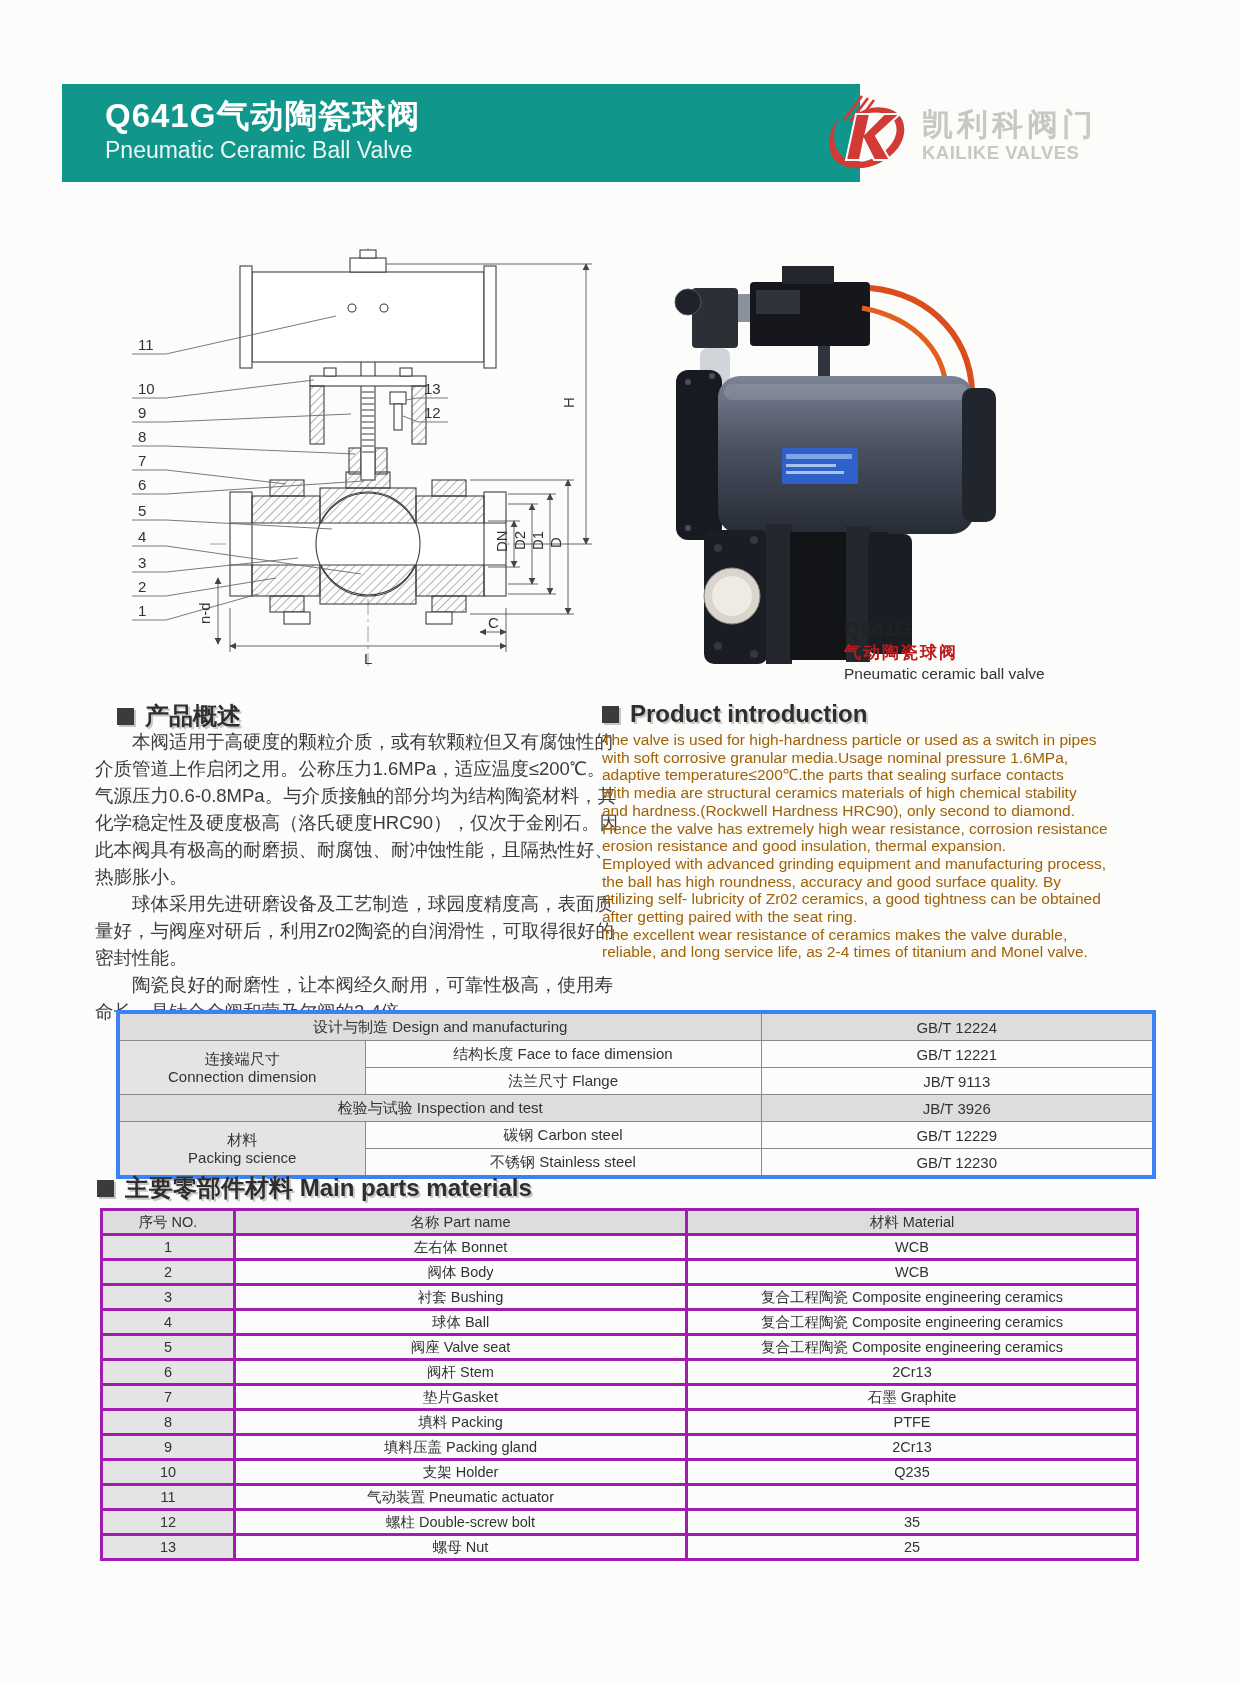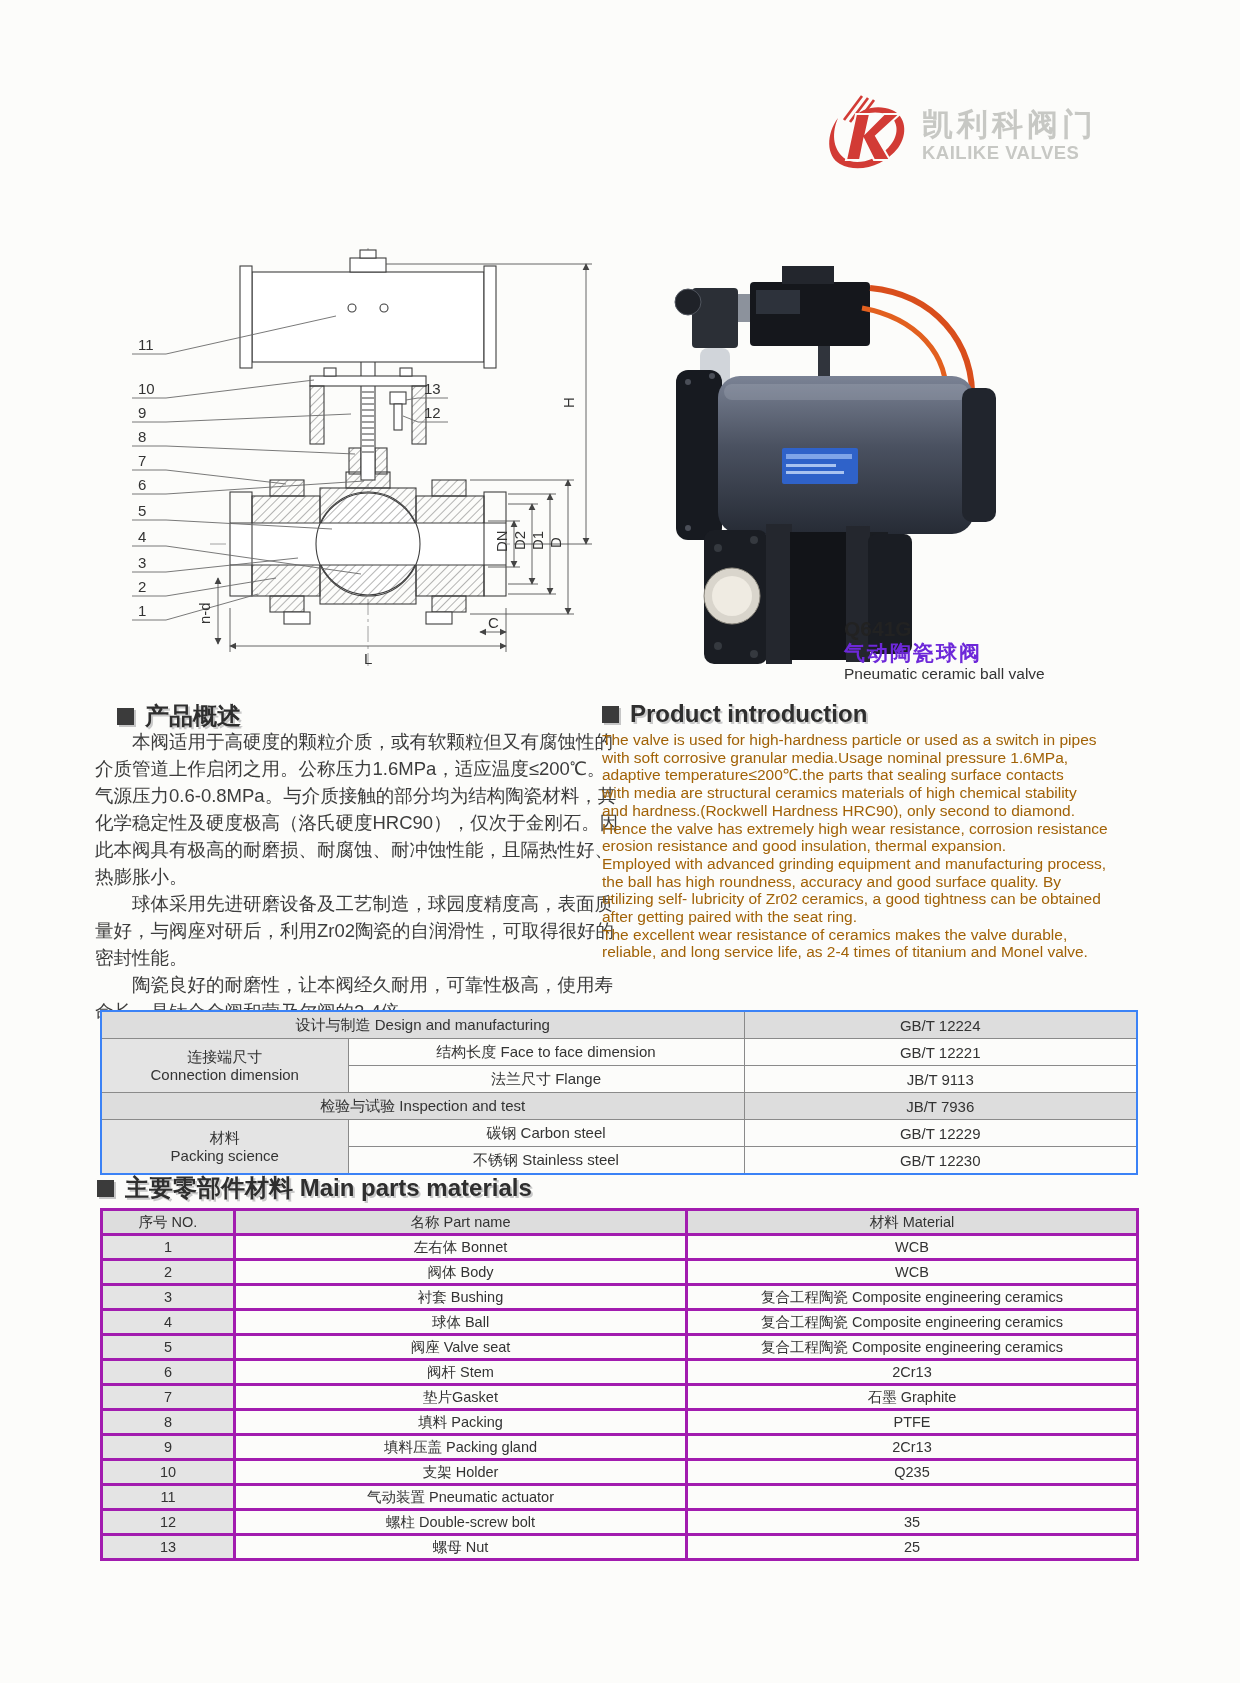--- a/index.html
+++ b/index.html
@@ -20,41 +20,45 @@
   .sec-square{width:17px;height:17px;background:#3B3B3B;box-shadow:2px 2px 0 #C6C6C6;flex:0 0 auto;}
   .sec-title{font-size:24px;font-weight:bold;color:#2E2E2E;text-shadow:2px 2px 0 #C9C9C9;white-space:nowrap;}
   
   .overview-text{position:absolute;left:95px;top:728px;width:524px;font-size:18.5px;line-height:27px;color:#3C3C3C;}
   .overview-text p{margin:0;text-indent:2em;}
   .intro-text{position:absolute;left:602px;top:731px;width:528px;font-size:15.5px;line-height:17.7px;
               color:#a16207;white-space:pre-line;}
   
   .caption{position:absolute;left:844px;top:616px;z-index:5;}
   .cap-model{font-size:21px;font-weight:bold;color:#222;line-height:26px;}
-  .cap-zh{font-size:21px;font-weight:bold;color:#6d28d9;letter-spacing:2px;line-height:22px;}
+  .cap-zh{font-size:17px;font-weight:bold;color:#b91c1c;letter-spacing:2px;line-height:22px;}
   .cap-en{font-size:15.5px;color:#333;line-height:20px;}
   
   table{border-collapse:collapse;table-layout:fixed;}
   .spec-table{position:absolute;left:100px;top:1010px;width:1036px;font-size:15px;}
   .spec-table td{border:1px solid #8A8A8A;text-align:center;height:26px;padding:0 4px;color:#333;}
   .spec-table .hrow{background:#DDDDDD;}
   .spec-table .lcol{background:#E4E4E4;line-height:18px;}
-  .spec-table{border:2px solid #3b82f6;}
+  .spec-table{border:4px solid #3b82f6;margin-left:16px;}
   .parts-table{position:absolute;left:100px;top:1208px;width:1036px;font-size:14.5px;border:2px solid #6E6E6E;}
   .parts-table td,.parts-table th{border:3px solid #a21caf;text-align:center;height:22px;padding:0 4px;
         font-weight:normal;color:#333;}
   .parts-table th{background:#DDDDDD;}
   .parts-table td.no-cell{background:#E4E4E4;}
   svg text{font-family:"Liberation Sans", sans-serif;}
 </style>
 </head>
 <body>
 
 <div class="page">
 
+  <header class="banner">
+    <div class="banner-title">Q641G气动陶瓷球阀</div>
+    <div class="banner-sub">Pneumatic Ceramic Ball Valve</div>
+  </header>
 
   <div class="logo">
     <svg width="96" height="92" viewBox="0 0 96 92">
       <g fill="none" stroke="#D23B35" stroke-width="2.6">
         <line x1="26" y1="30" x2="44" y2="6"></line>
         <line x1="32" y1="32" x2="50" y2="8"></line>
         <line x1="38" y1="34" x2="56" y2="10"></line>
       </g>
       <path d="M20,28 C8,44 8,66 22,74 C40,84 66,76 80,58 C90,44 88,26 74,20 C60,14 44,18 34,28
                C46,22 62,20 72,26 C82,34 80,48 70,58 C56,72 36,76 26,68 C14,58 14,42 20,28 Z" fill="#D23B35"></path>
@@ -319,21 +323,21 @@
       </td>
       <td>结构长度 Face to face dimension</td>
       <td>GB/T 12221</td>
     </tr>
     <tr>
       <td>法兰尺寸 Flange</td>
       <td>JB/T 9113</td>
     </tr>
     <tr>
       <td colspan="2" class="hrow">检验与试验  Inspection and test</td>
-      <td class="hrow">JB/T 7936</td>
+      <td class="hrow">JB/T 3926</td>
     </tr>
     <tr>
       <td rowspan="2" class="lcol">
         <div>材料</div>
         <div>Packing science</div>
       </td>
       <td>碳钢 Carbon steel</td>
       <td>GB/T 12229</td>
     </tr>
     <tr>

